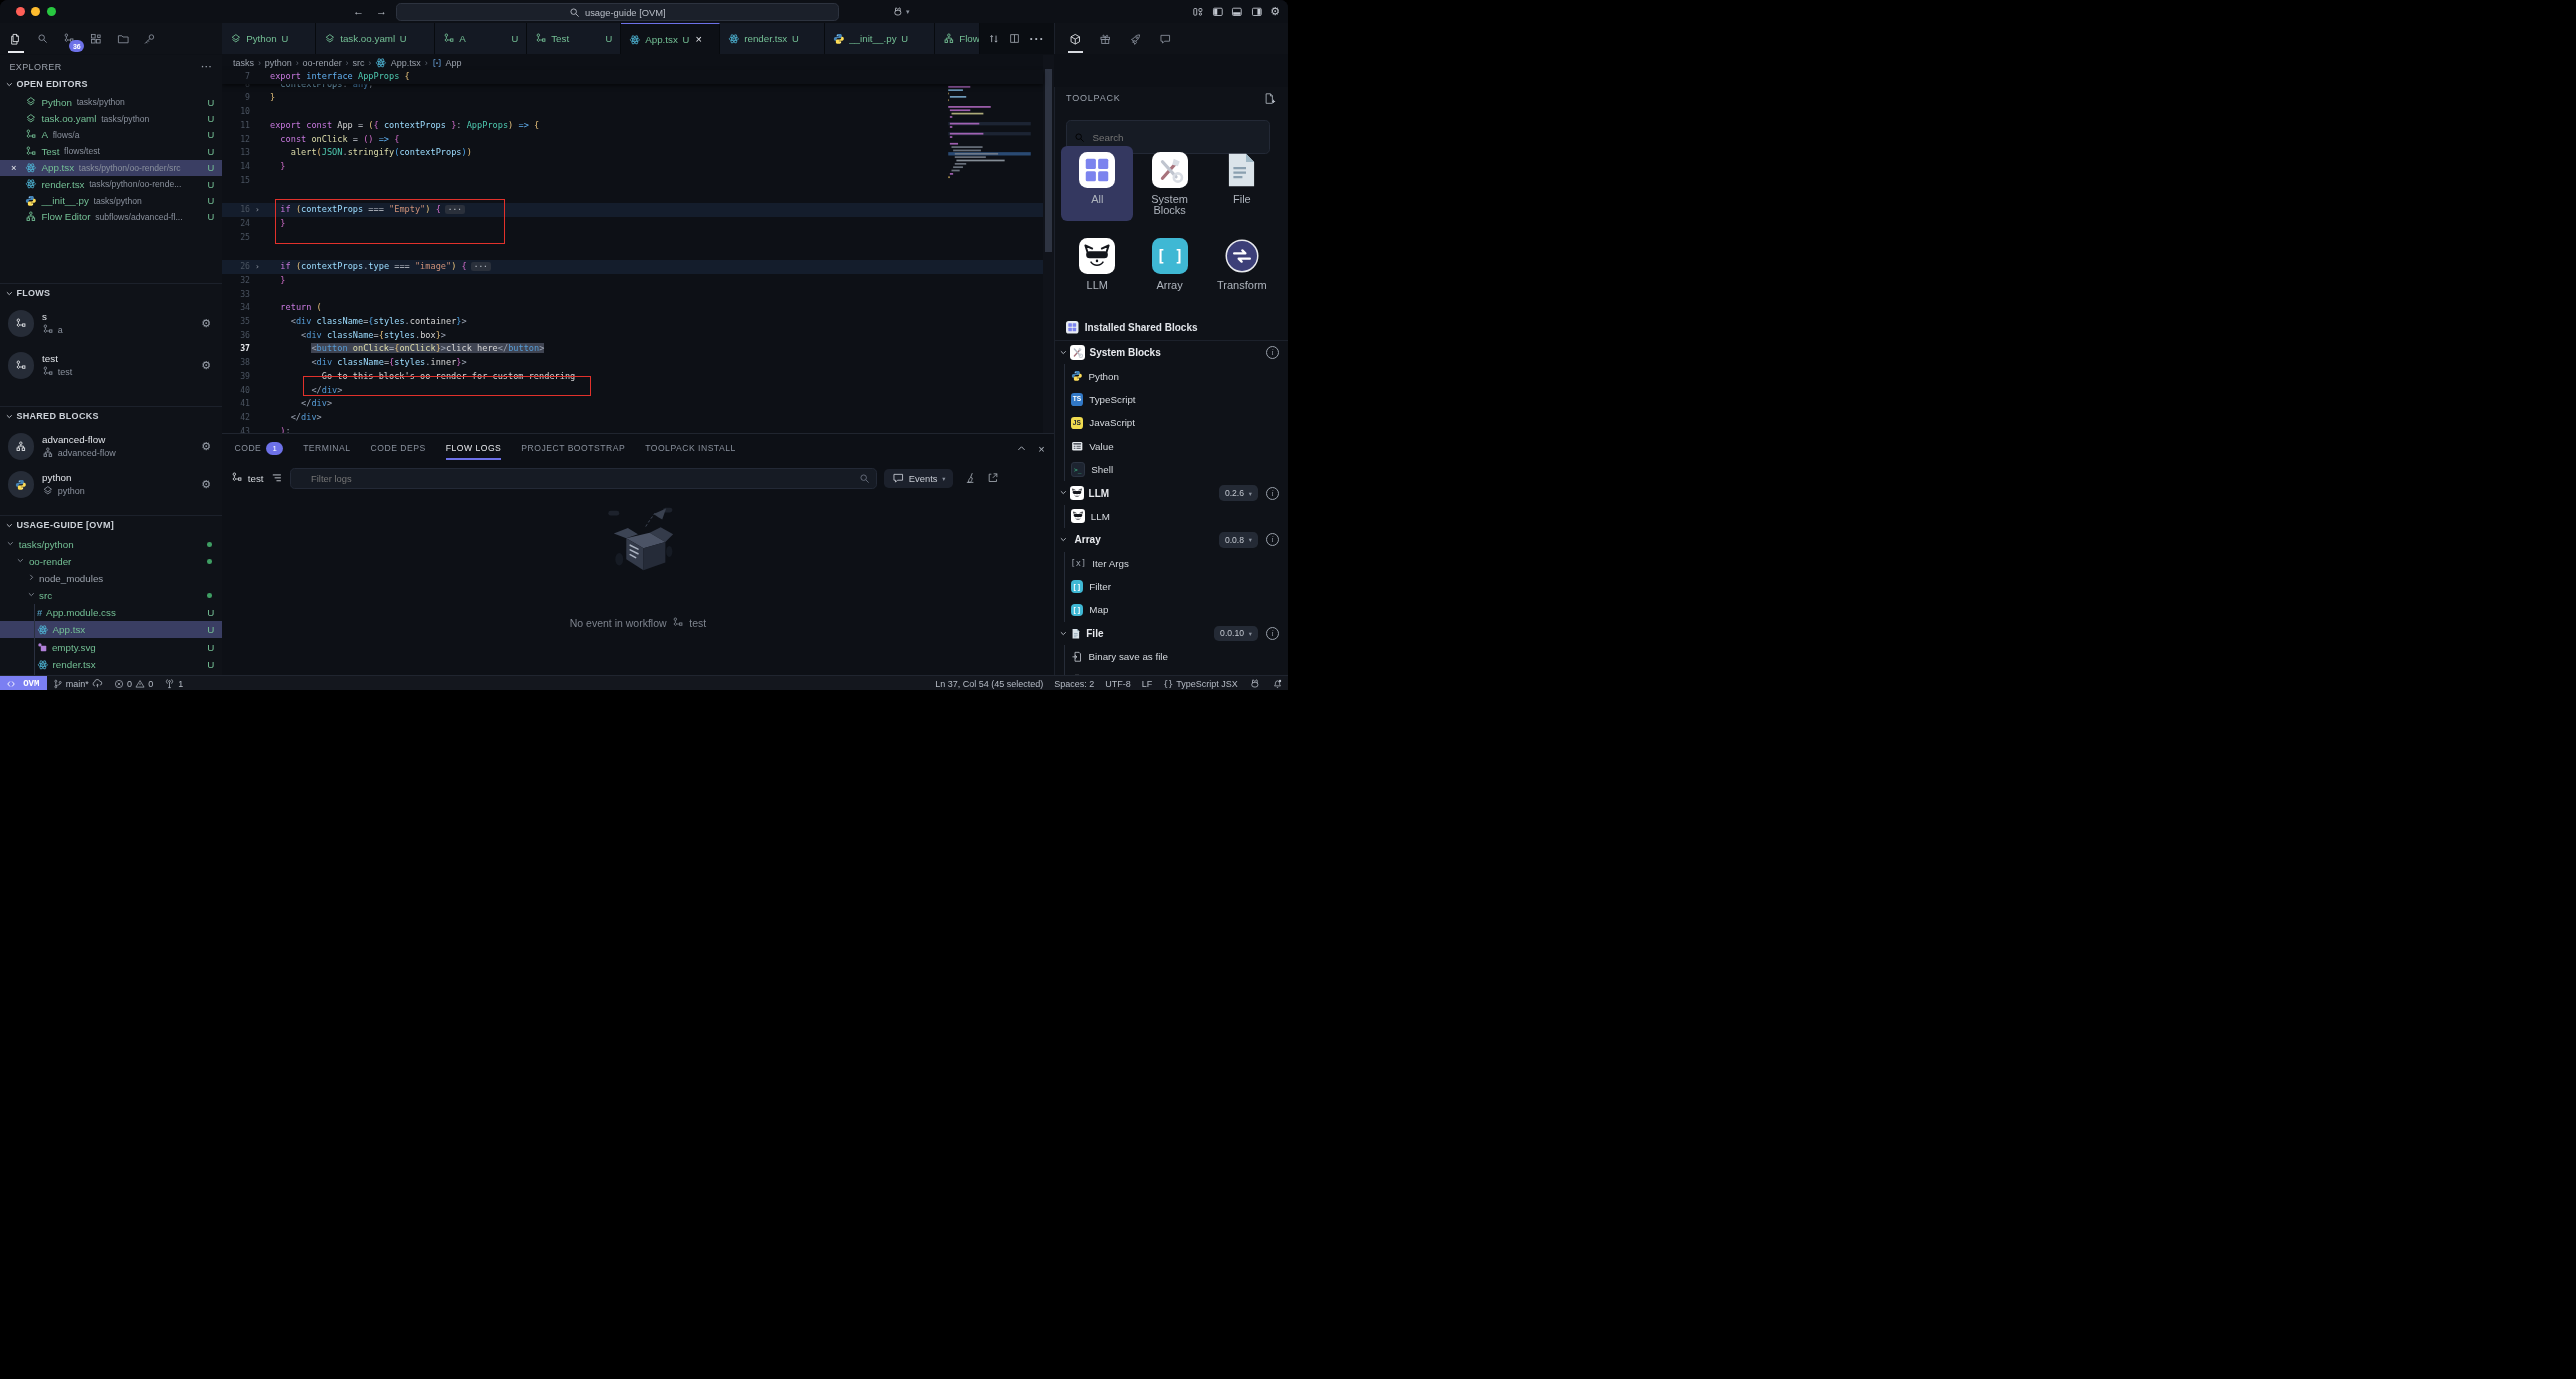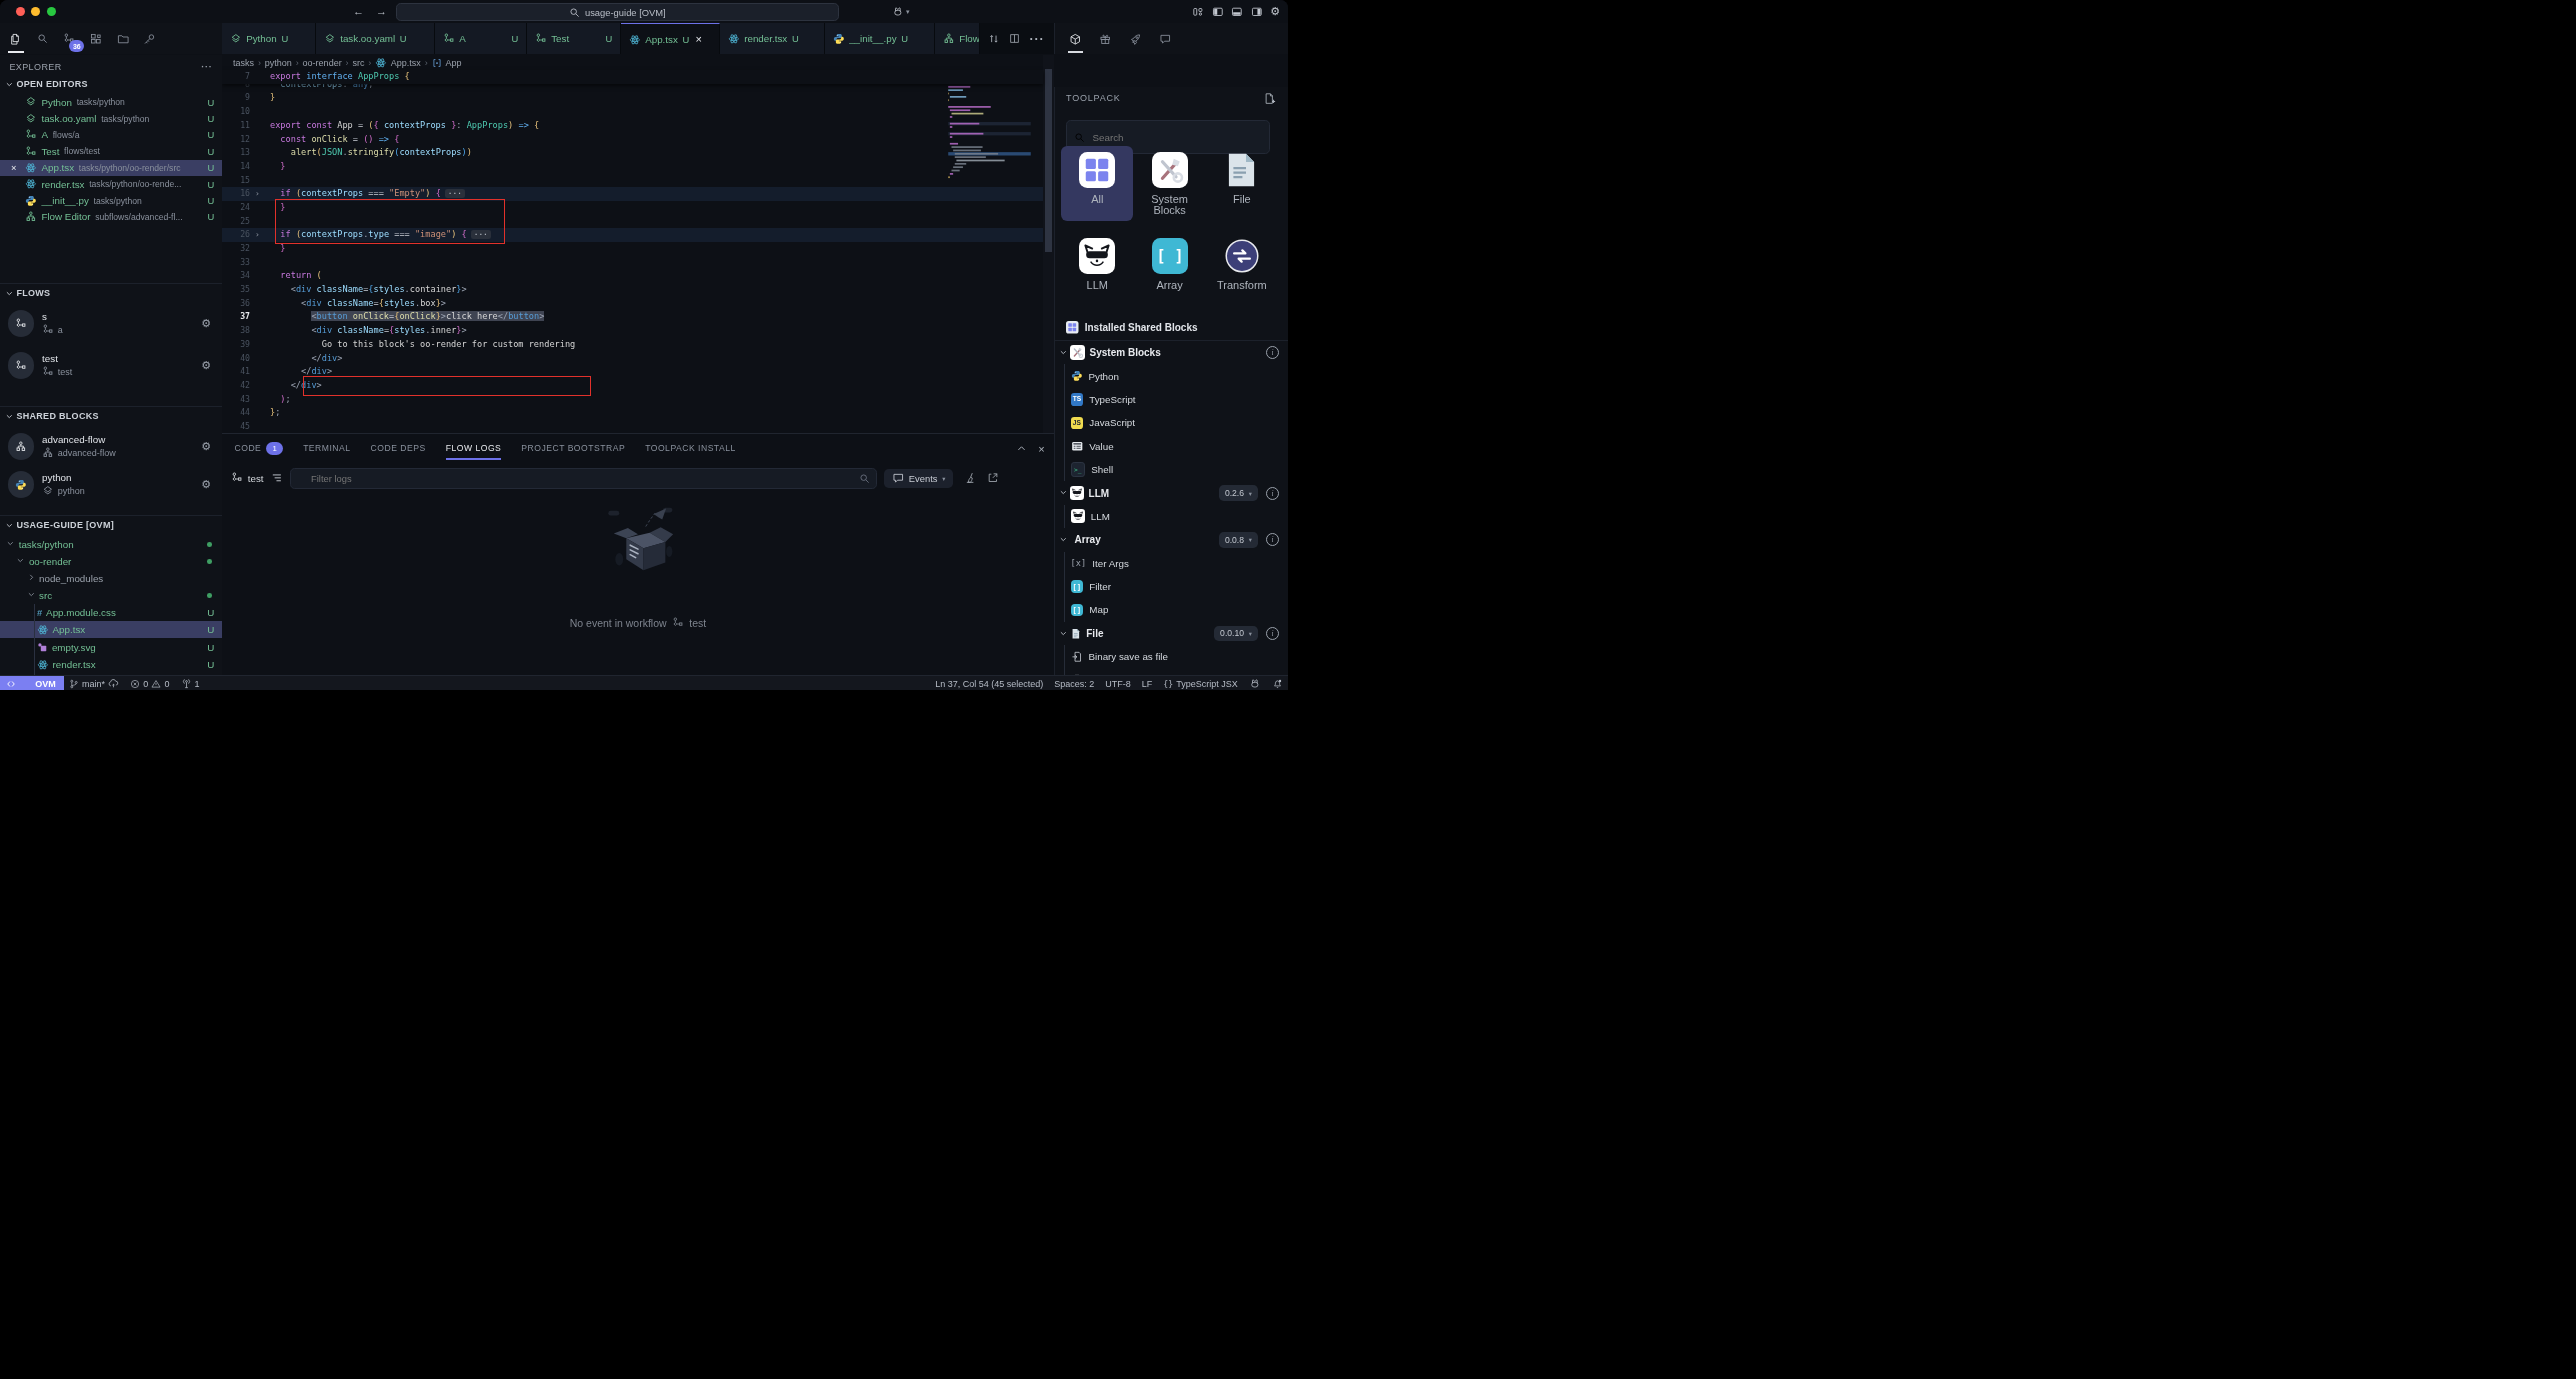--- a/index.html
+++ b/index.html
@@ -61,21 +61,21 @@
 
   
   .editor{position:absolute;left:222px;top:55px;width:832px;height:378px;background:#0d1016;overflow:hidden;}
   .breadcrumb{height:15px;display:flex;align-items:center;gap:3.9px;font-size:9px;color:#9aa1ab;padding-left:11px;}
   .bc-sep{color:#5d6570;}
   .code{position:absolute;top:15px;left:0;width:821px;font-family:"DejaVu Sans Mono",monospace;font-size:8.6px;}
   .crow{position:relative;height:13.7px;line-height:13.7px;white-space:pre;}
   .crow .ln{position:absolute;left:0;width:28px;text-align:right;color:#49525f;font-size:8.2px;}
   .crow .foldc{position:absolute;left:33px;color:#8a919d;font-size:7.8px;}
   .crow .ct{position:absolute;left:48px;top:0;}
-  .crow.hl{background:#141d2c;}
+  .crow.hl{background:#141d2c;margin-top:16px;}
   .crow.sticky{background:#0d1016;box-shadow:0 2.3px 3.9px rgba(0,0,0,.55);z-index:3;}
   .clip8{height:7.8px;overflow:hidden;position:relative;opacity:.75;}
   .clip8 .crow{margin-top:-5.9px;}
   .c-kw{color:#c678dd}.c-kw2{color:#61afef}.c-type{color:#4ec9b0}.c-var{color:#9cdcfe}
   .c-fn{color:#dcdcaa}.c-str{color:#ce9178}.c-pun{color:#9da5b4}.c-txt{color:#d4d4d4}
   .c-tag{color:#569cd6}.c-attr{color:#9cdcfe}.c-bry{color:#e5c07b}.c-brp{color:#d16dca}
   .c-brb{color:#4fa6e8}.c-op{color:#c8ccd4}
   .c-sel{background:#3f4452;}
   .c-fold{background:#2a303b;color:#c3c8d0;border-radius:2.3px;padding:0 3.1px;margin-left:3.9px;font-size:7.8px;}
   .crow.cur .ln{color:#e8eaee;font-weight:bold;}
@@ -130,21 +130,21 @@
   .ts-chip{width:12.5px;height:12.5px;background:#3178c6;color:#fff;font-size:6.6px;}
   .js-chip{width:12.5px;height:12.5px;background:#f0db4f;color:#22262e;font-size:6.6px;}
   .arr-chip{width:12.5px;height:12.5px;background:#3fb8d4;color:#fff;font-size:7px;border-radius:3.9px;}
   .iter-chip{color:#9aa1ab;font-family:"DejaVu Sans Mono",monospace;font-size:8.6px;}
   .shell-chip{width:12.5px;height:12.5px;background:#1d2430;border:0.8px solid #2c3442;color:#3ecf8e;font-size:6.2px;border-radius:3.1px;display:inline-flex;align-items:center;justify-content:center;font-family:"DejaVu Sans Mono",monospace;}
   .hash-ic{color:#519aba;font-weight:bold;font-size:9.4px;}
 
   
   .statusbar{position:absolute;left:0;top:675px;right:0;height:15px;background:#14171e;border-top:0.8px solid #20252f;display:flex;align-items:center;font-size:9px;color:#b6bcc6;}
   .sb-item{display:flex;align-items:center;gap:3.1px;padding:0 5.5px;height:15px;cursor:pointer;}
-  .ovm-chip{background:#7b7ff2;color:#fff;display:flex;align-items:center;gap:19px;height:15px;padding:0 7.8px 0 6.2px;font-weight:bold;cursor:pointer;}
+  .ovm-chip{background:#7b7ff2;color:#fff;display:flex;align-items:center;gap:7px;height:15px;padding:0 7.8px 0 6.2px;font-weight:bold;cursor:pointer;font-family:Liberation Mono, monospace;}
   .sb-spacer{flex:1;}
 </style>
 </head>
 <body>
 
 <div id="app">
 
   <div class="titlebar">
     <div class="tl" style="left:15.6px;background:#ff5f57"></div>
     <div class="tl" style="left:31px;background:#febc2e"></div>

